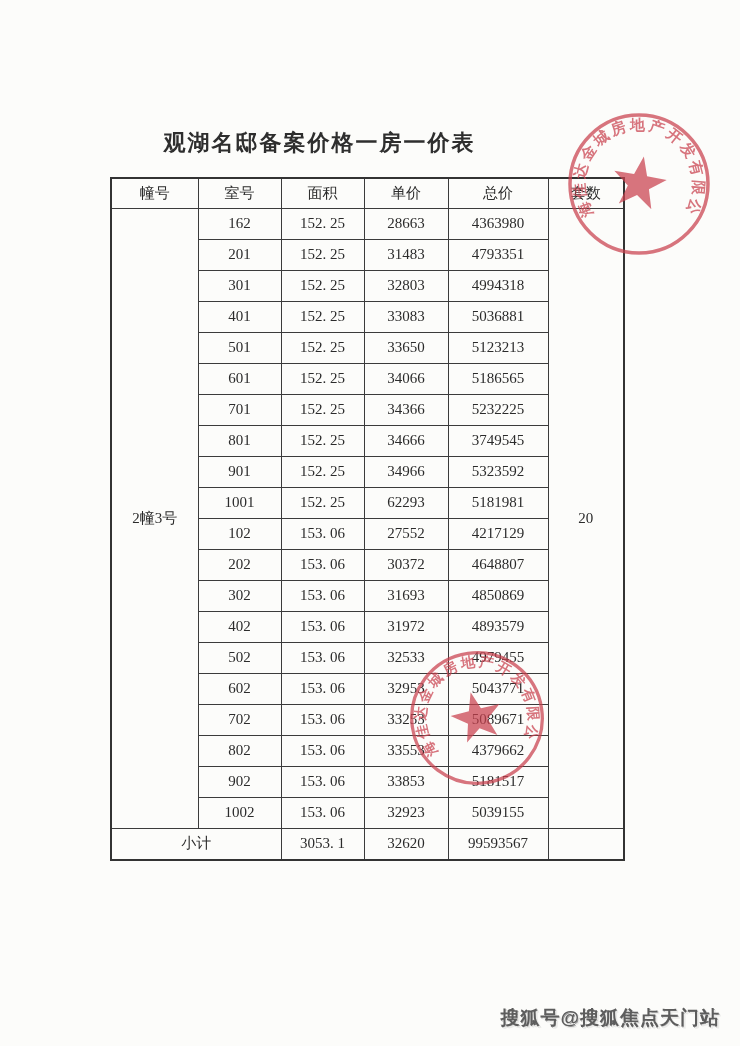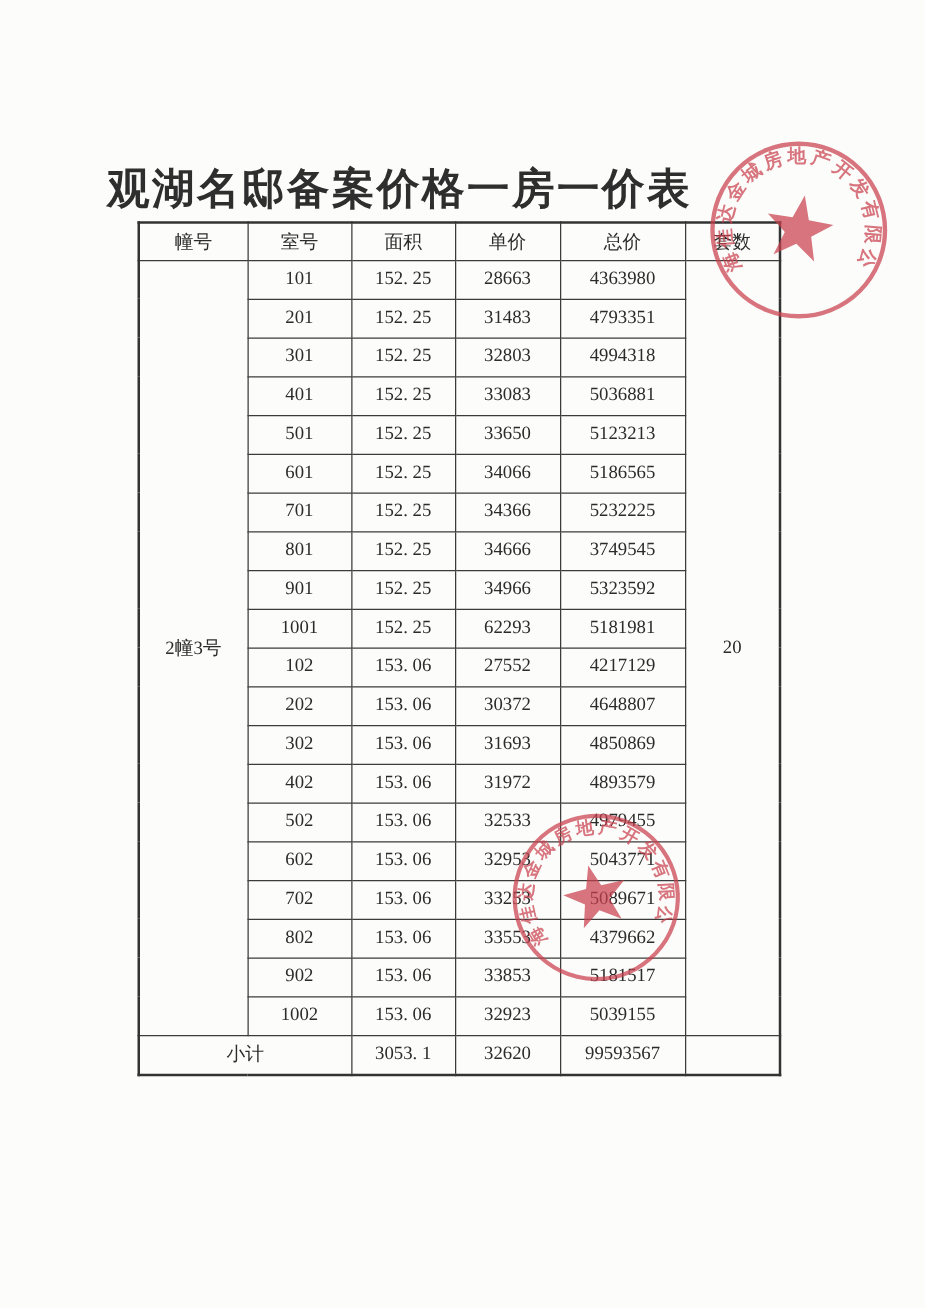--- a/index.html
+++ b/index.html
@@ -12,21 +12,21 @@
     width:740px;height:1046px;
     margin:0 auto;
     background:#fcfcfa;
     overflow:hidden;
   }
   .title{
     position:absolute;
     left:0; top:128px; width:639px;
     margin:0;
     text-align:center;
-    font-size:34px;
+    font-size:22px;
     font-weight:700;
     letter-spacing:2px;
     color:#2e2e2e;
   }
   table.price-table{
     position:absolute;
     left:110px; top:177px;
     width:513px;
     border-collapse:collapse;
     table-layout:fixed;
@@ -87,21 +87,21 @@
           <th>室号</th>
           <th>面积</th>
           <th>单价</th>
           <th>总价</th>
           <th>套数</th>
         </tr>
     </thead>
     <tbody id="table-body">
         <tr class="data-row">
           <td rowspan="20">2幢3号</td>
-          <td>101</td>
+          <td>162</td>
           <td>152. 25</td>
           <td>28663</td>
           <td>4363980</td>
           <td rowspan="20">20</td>
         </tr>
         <tr class="data-row">
           <td>201</td>
           <td>152. 25</td>
           <td>31483</td>
           <td>4793351</td>
@@ -239,14 +239,15 @@
     <defs>
       <path id="sealArcMid" d="M -44 32 A 54.4 54.4 0 1 1 44 32" fill="none"></path>
     </defs>
     <circle cx="0" cy="0" r="69" fill="none" stroke="#c9414e" stroke-width="3.5"></circle>
     <polygon transform="rotate(-6)" points="0,-28 6.6,-9.1 26.6,-8.7 10.7,3.5 16.5,22.7 0,11.2 -16.5,22.7 -10.7,3.5 -26.6,-8.7 -6.6,-9.1" fill="#c9414e"></polygon>
     <text font-size="15" letter-spacing="3" fill="#c9414e" font-family="Liberation Serif, DejaVu Serif, serif" font-weight="bold">
       <textPath href="#sealArcMid" startOffset="50%" text-anchor="middle">上海佳达金城房地产开发有限公司</textPath>
     </text>
   </svg>
 
+  <div class="watermark">搜狐号@搜狐焦点天门站</div>
 
 </div>
 
 </body></html>

